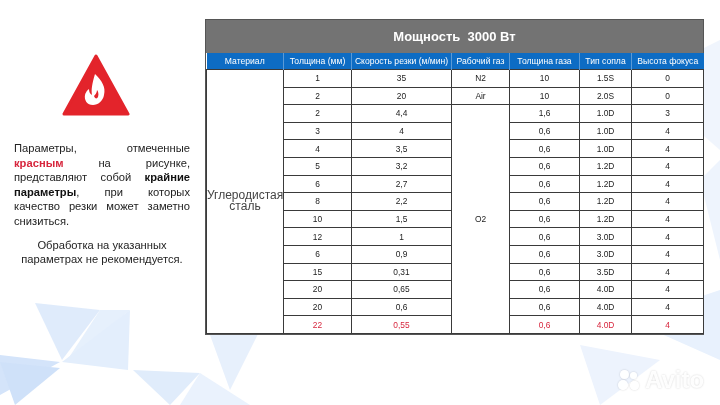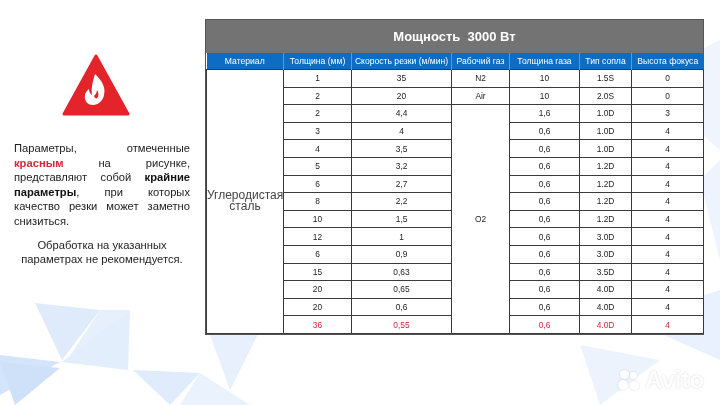--- a/index.html
+++ b/index.html
@@ -187,41 +187,41 @@
       </tr>
       <tr>
         <td>6</td>
         <td>0,9</td>
         <td>0,6</td>
         <td>3.0D</td>
         <td>4</td>
       </tr>
       <tr>
         <td>15</td>
-        <td>0,63</td>
+        <td>0,31</td>
         <td>0,6</td>
         <td>3.5D</td>
         <td>4</td>
       </tr>
       <tr>
         <td>20</td>
         <td>0,65</td>
         <td>0,6</td>
         <td>4.0D</td>
         <td>4</td>
       </tr>
       <tr>
         <td>20</td>
         <td>0,6</td>
         <td>0,6</td>
         <td>4.0D</td>
         <td>4</td>
       </tr>
       <tr class="edge">
-        <td>36</td>
+        <td>22</td>
         <td>0,55</td>
         <td>0,6</td>
         <td>4.0D</td>
         <td>4</td>
       </tr>
     </tbody>
   </table>
 </div>
 
 <div class="avito">

